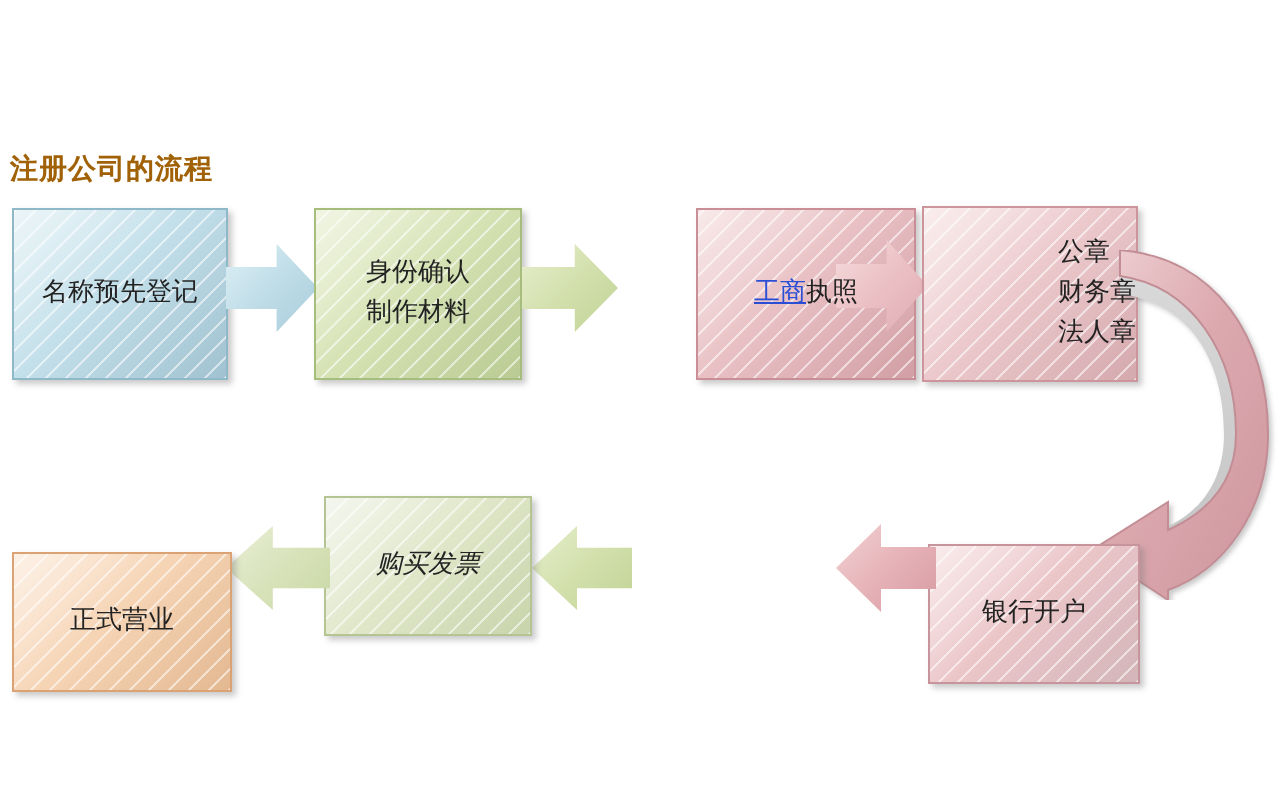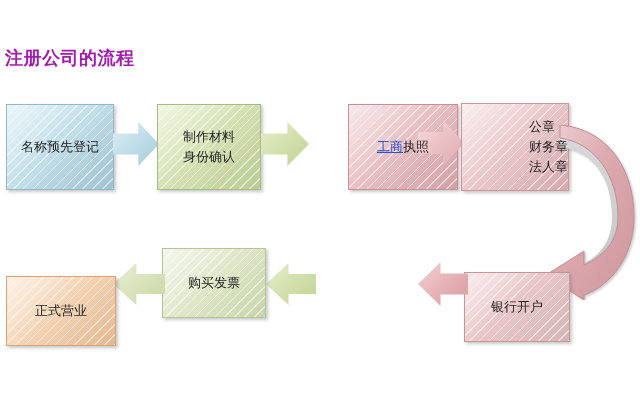--- a/index.html
+++ b/index.html
@@ -3,22 +3,22 @@
 <meta charset="utf-8">
 <style>
   html,body{margin:0;padding:0;}
   body{
     width:640px;height:400px;background:#ffffff;overflow:hidden;
     font-family:"DejaVu Sans","Liberation Sans",sans-serif;
   }
   #stage{position:relative;width:640px;height:400px;}
 
   .title{
-    position:absolute;left:5px;top:46px;
-    font-size:18px;font-weight:bold;color:#a21caf;
+    position:absolute;left:5px;top:76px;
+    font-size:14px;font-weight:bold;color:#a16207;
     letter-spacing:0.5px;white-space:nowrap;
   }
 
   
   .box{
     position:absolute;box-sizing:border-box;
     border-width:1px;border-style:solid;
     box-shadow:2px 2px 3px rgba(120,120,120,0.40);
     display:flex;flex-direction:column;
     align-items:center;justify-content:center;
@@ -91,22 +91,22 @@
   </div>
 
   <div class="arrow arrow-right a-blue" style="left:113px;top:122px;width:46px;height:44px;">
     <div class="fill"></div>
   </div>
 
   <div class="box c-green" style="left:157px;top:104px;width:104px;height:86px;">
     <div class="sheen"></div>
     <div class="streak"></div>
     <div class="lines">
+      <div class="ln">身份确认</div>
       <div class="ln">制作材料</div>
-      <div class="ln">身份确认</div>
     </div>
   </div>
 
   <div class="arrow arrow-right a-green" style="left:261px;top:122px;width:48px;height:44px;">
     <div class="fill"></div>
   </div>
 
   <div class="box c-pink" style="left:308px;top:104px;width:110px;height:86px;margin-left:40px;">
     <div class="sheen"></div>
     <div class="streak"></div>
@@ -175,21 +175,21 @@
 
   <div class="arrow arrow-left a-pink2" style="left:418px;top:262px;width:50px;height:44px;">
     <div class="fill"></div>
   </div>
 
 
   <div class="arrow arrow-left a-green" style="left:266px;top:263px;width:50px;height:42px;">
     <div class="fill"></div>
   </div>
 
-  <div class="box c-green3" style="left:162px;top:248px;width:104px;height:70px;">
+  <div class="box c-green3" style="left:162px;top:248px;width:104px;height:70px;font-style:italic;">
     <div class="sheen"></div>
     <div class="streak"></div>
     <div class="lines">
       <div class="ln">购买发票</div>
     </div>
   </div>
 
   <div class="arrow arrow-left a-green2" style="left:113px;top:263px;width:52px;height:42px;">
     <div class="fill"></div>
   </div>

